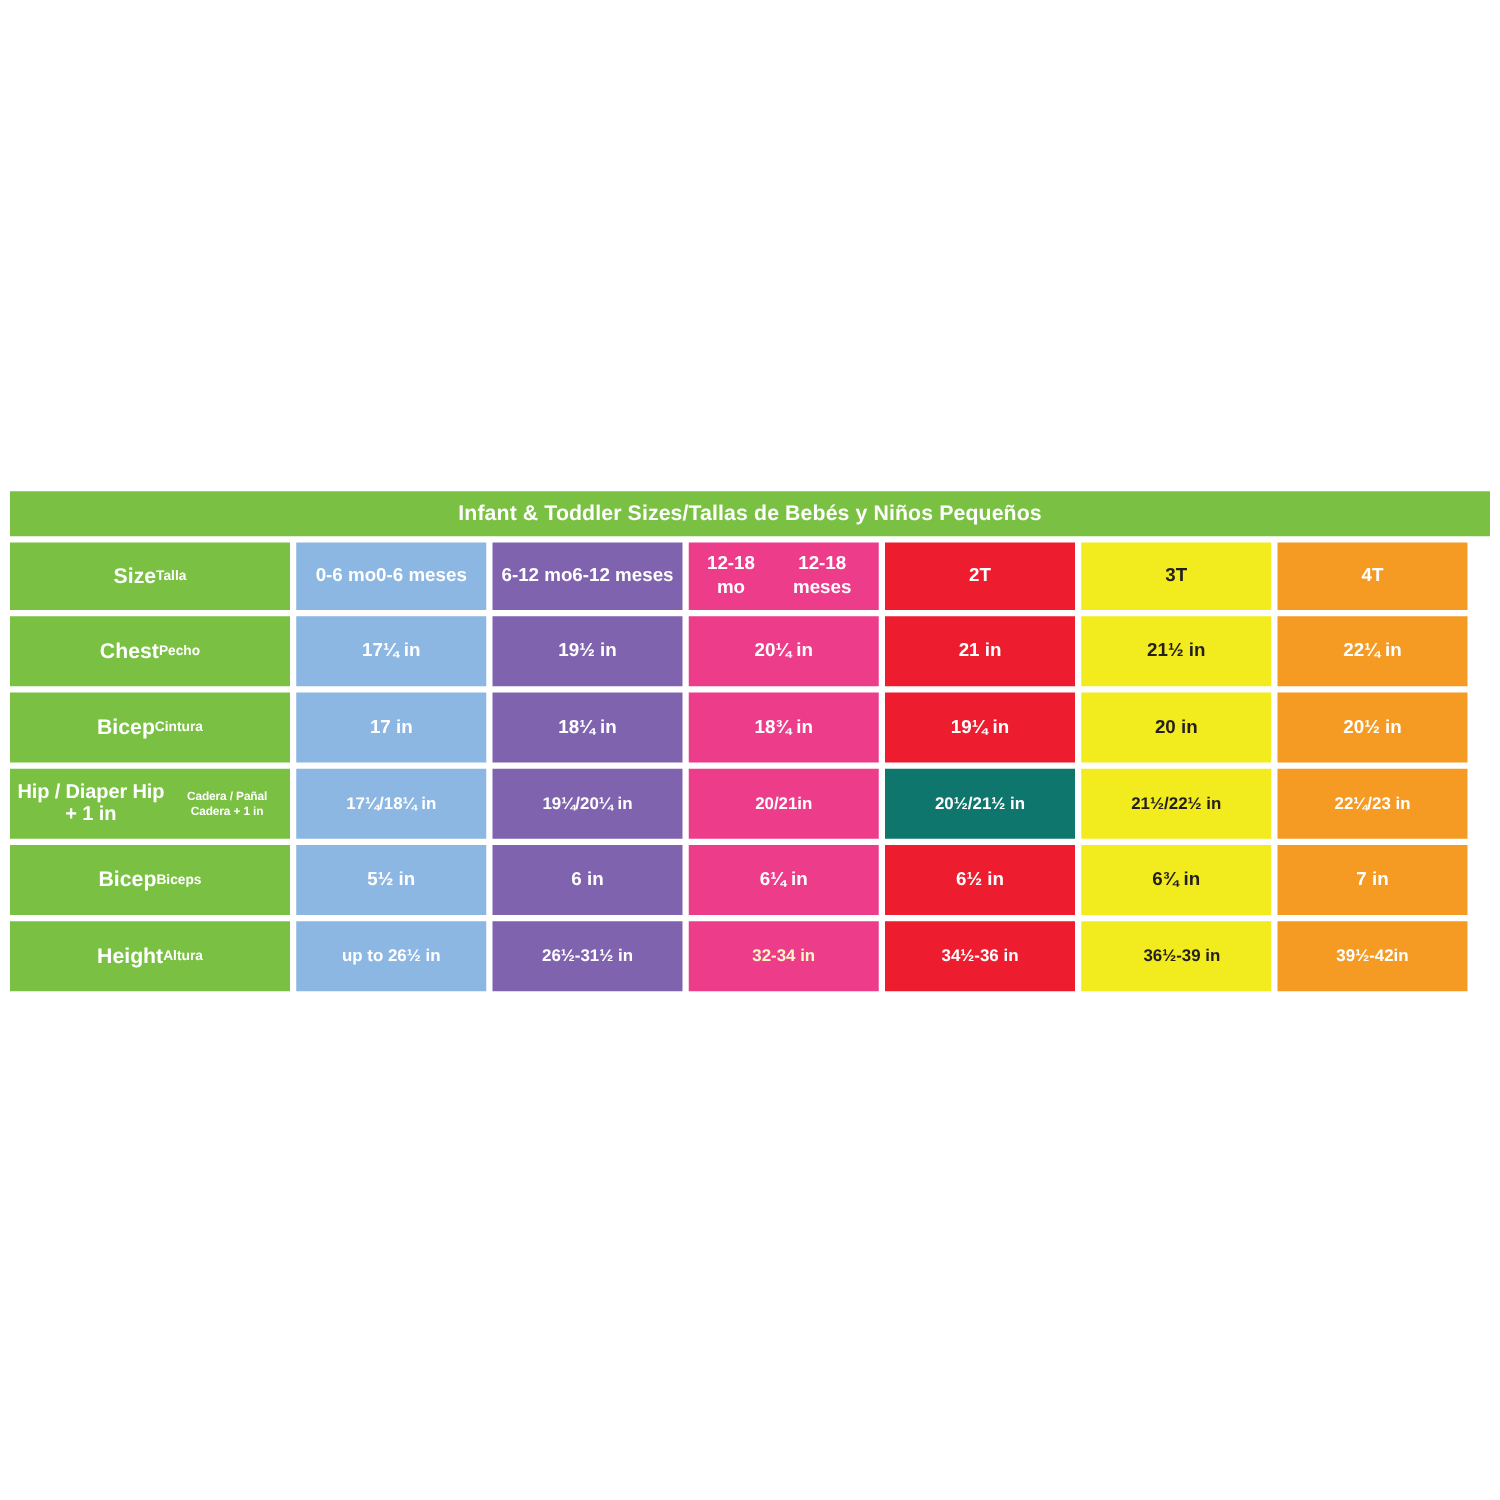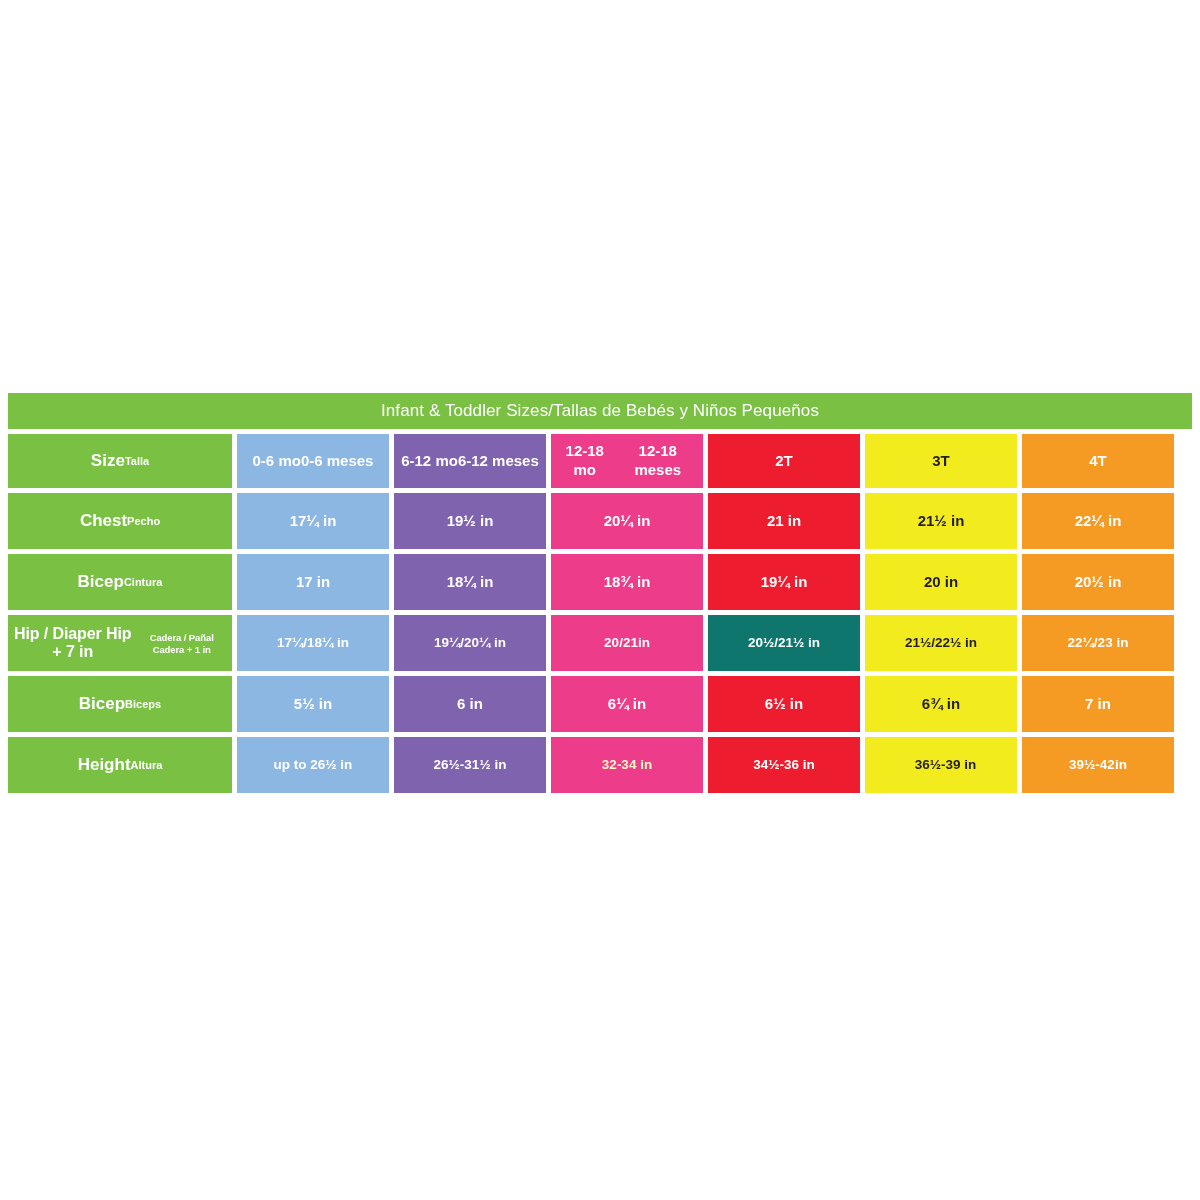--- a/index.html
+++ b/index.html
@@ -30,21 +30,21 @@
     width: 1184px;
   }
 
   .title-bar {
     height: 36px;
     display: flex;
     align-items: center;
     justify-content: center;
     color: #ffffff;
     font-size: 17px;
-    font-weight: normal;
+    font-weight: bold;
     letter-spacing: 0.1px;
     margin-bottom: 5px;
   }
 
   .row {
     display: flex;
     gap: 5px;
     margin-bottom: 5px;
   }
   .row:last-child { margin-bottom: 0; }
@@ -193,21 +193,21 @@
       <div class="cell col-size dark-text" style="background: rgb(242, 235, 29); color: rgb(35, 31, 32);">
           <span class="value">20 in</span>
         </div>
       <div class="cell col-size light-text" style="background: rgb(245, 154, 35); color: rgb(255, 255, 255);">
           <span class="value">20½ in</span>
         </div>
     </div>
 
     <div class="row row-data">
       <div class="cell cell-label col-label light-text" style="background: rgb(122, 193, 67); color: rgb(255, 255, 255);">
-        <span class="label-main tight">Hip / Diaper Hip + 7 in</span>
+        <span class="label-main tight">Hip / Diaper Hip + 1 in</span>
         <span class="label-sub tight">Cadera / Pañal Cadera + 1 in</span>
       </div>
       <div class="cell col-size light-text" style="background: rgb(140, 183, 227); color: rgb(255, 255, 255);">
           <span class="value small">17¼/18¼  in</span>
         </div>
       <div class="cell col-size light-text" style="background: rgb(128, 99, 175); color: rgb(255, 255, 255);">
           <span class="value small">19¼/20¼  in</span>
         </div>
       <div class="cell col-size light-text" style="background: rgb(236, 60, 138); color: rgb(255, 255, 255);">
           <span class="value small">20/21in</span>

